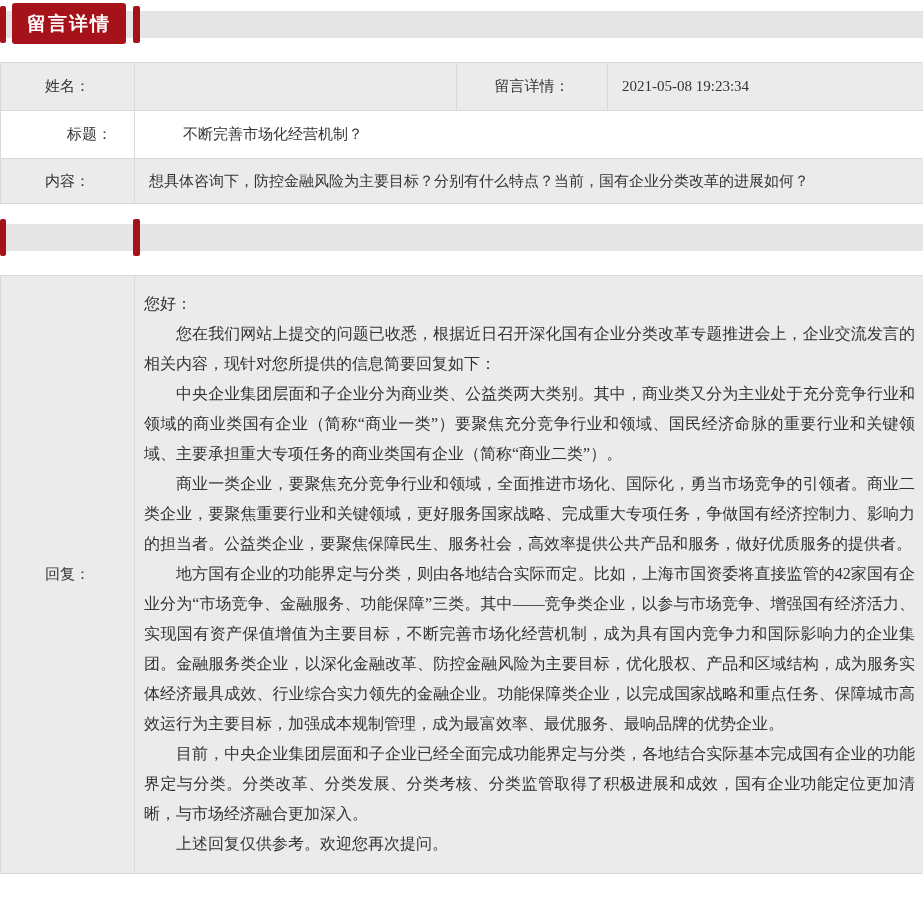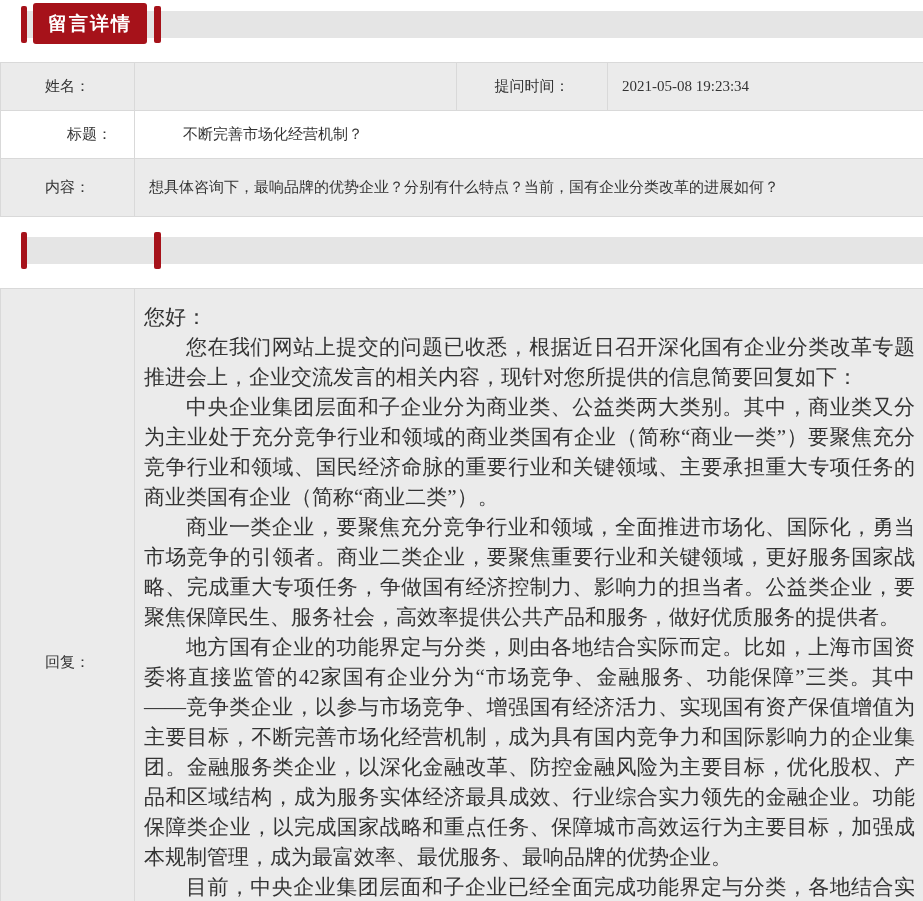--- a/index.html
+++ b/index.html
@@ -6,21 +6,21 @@
   html, body { margin: 0; padding: 0; }
   body {
     width: 923px;
     background: #ffffff;
     font-family: "Liberation Serif", "DejaVu Serif", serif;
     color: #333;
   }
   .page { width: 923px; }
 
   
-  .section-header { position: relative; height: 44px; margin-top: 2px; margin-left: 21px; }
+  .section-header { position: relative; height: 44px; margin-top: 2px; }
   .section-header .strip {
     position: absolute; left: 0; right: 0; top: 9px; height: 27px;
     background: #e5e5e5;
   }
   .accent-bar {
     position: absolute; top: 4px; width: 6px; height: 37px;
     background: #a6121a; border-radius: 2px;
   }
   .accent-bar.left { left: 0; }
   .accent-bar.right { left: 133px; width: 7px; }
@@ -44,26 +44,26 @@
     border: 1px solid #d9d9d9;
     font-size: 15px;
     color: #333;
     vertical-align: middle;
   }
   tr.row-gray td { background: #ebebeb; }
   tr.row-white td { background: #ffffff; padding-left: 48px; }
   td.cell-label { text-align: center; padding: 6px 4px; }
   td.cell-value { text-align: left; padding: 8px 14px; }
   tr.h48 { height: 48px; }
-  tr.h52 { height: 58px; }
+  tr.h52 { height: 45px; }
 
   td.reply-cell { padding: 13px 8px 14px 9px; vertical-align: top; }
   td.reply-cell p {
     margin: 0;
-    font-size: 21px;
+    font-size: 16px;
     line-height: 30px;
     text-indent: 2em;
     text-align: justify;
   }
   td.reply-cell p.greeting { text-indent: 0; }
 </style>
 </head>
 <body>
 
 <div class="page">
@@ -79,30 +79,30 @@
     <colgroup>
       <col style="width:134px">
         <col style="width:322px">
       <col style="width:151px">
         <col style="width:316px">
     </colgroup>
     <tbody>
       <tr class="row-gray h48">
         <td class="cell-label">姓名：</td>
         <td class="cell-value"></td>
-        <td class="cell-label">提问时间：</td>
+        <td class="cell-label">留言详情：</td>
         <td class="cell-value">2021-05-08 19:23:34</td>
       </tr>
       <tr class="row-white h48">
         <td class="cell-label">标题：</td>
         <td class="cell-value" colspan="3">不断完善市场化经营机制？</td>
       </tr>
       <tr class="row-gray h52">
         <td class="cell-label">内容：</td>
-        <td class="cell-value" colspan="3">想具体咨询下，最响品牌的优势企业？分别有什么特点？当前，国有企业分类改革的进展如何？</td>
+        <td class="cell-value" colspan="3">想具体咨询下，防控金融风险为主要目标？分别有什么特点？当前，国有企业分类改革的进展如何？</td>
       </tr>
     </tbody>
   </table>
 
   <div class="section-header" style="margin-top:11px">
     <div class="strip"></div>
     <div class="accent-bar left"></div>
     <div class="accent-bar right"></div>
   </div>
 

